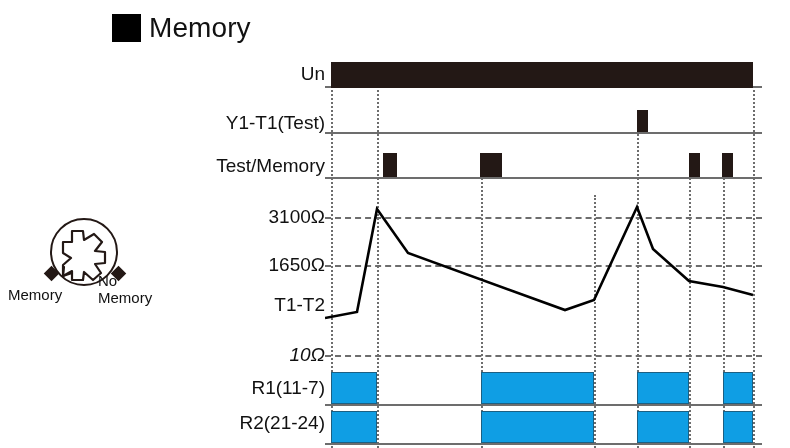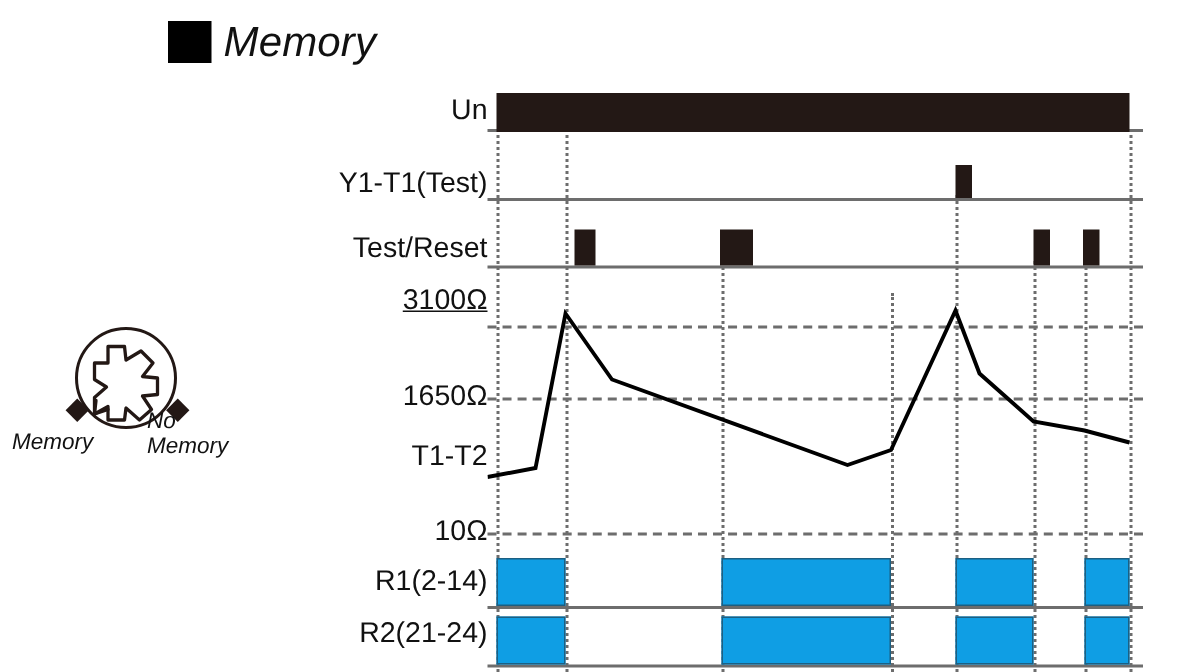--- a/index.html
+++ b/index.html
@@ -3,21 +3,21 @@
 <meta charset="utf-8">
 <title>Memory Timing Diagram</title>
 <style>
   html,body{margin:0;padding:0;background:#ffffff;}
   body{
     width:790px;height:448px;position:relative;overflow:hidden;
     font-family:"Liberation Sans","DejaVu Sans",sans-serif;
     color:#000000;
     -webkit-font-smoothing:antialiased;
   }
-  .abs{position:absolute;font-style:italic;}
+  .abs{position:absolute;}
 
   
   #legend{left:112px;top:14px;display:flex;align-items:center;}
   #legend .swatch{width:29px;height:28px;background:#000000;}
   #legend .legend-text{
     margin-left:8px;font-size:28px;line-height:28px;color:#111111;
     letter-spacing:.1px;
   }
 
   
@@ -73,28 +73,28 @@
   <span class="knob-tab" id="tab-right"></span>
   <span id="label-memory">Memory</span>
   <span id="label-no-memory">
     <span>No</span><br>
     <span>Memory</span>
   </span>
 </div>
 
 <span class="rowlabel r" style="top:63px;">Un</span>
 <span class="rowlabel r" style="top:112px;">Y1-T1(Test)</span>
-<span class="rowlabel r" style="top:155px;">Test/Reset</span>
+<span class="rowlabel r" style="top:155px;">Test/Memory</span>
 <span class="rowlabel r" style="top:294px;">T1-T2</span>
-<span class="rowlabel r" style="top:377px;">R1(2-14)</span>
+<span class="rowlabel r" style="top:377px;">R1(11-7)</span>
 <span class="rowlabel r" style="top:412px;">R2(21-24)</span>
 
-<span class="rowlabel r" style="top:190px;text-decoration:underline;">3100Ω</span>
+<span class="rowlabel r" style="top:206px;">3100Ω</span>
 <span class="rowlabel r" style="top:254px;">1650Ω</span>
-<span class="rowlabel r" style="top:344px;">10Ω</span>
+<span class="rowlabel r" style="top:344px;font-style:italic;">10Ω</span>
 
 <div class="abs" id="plot">
 
   <div class="vline" style="left:6px;  top:86px;  height:362px;"></div>
   <div class="vline" style="left:52px; top:86px;  height:362px;"></div>
   <div class="vline" style="left:156px;top:174px; height:274px;"></div>
   <div class="vline" style="left:269px;top:195px; height:253px;"></div>
   <div class="vline" style="left:312px;top:130px; height:318px;"></div>
   <div class="vline" style="left:364px;top:174px; height:274px;"></div>
   <div class="vline" style="left:398px;top:174px; height:274px;"></div>

